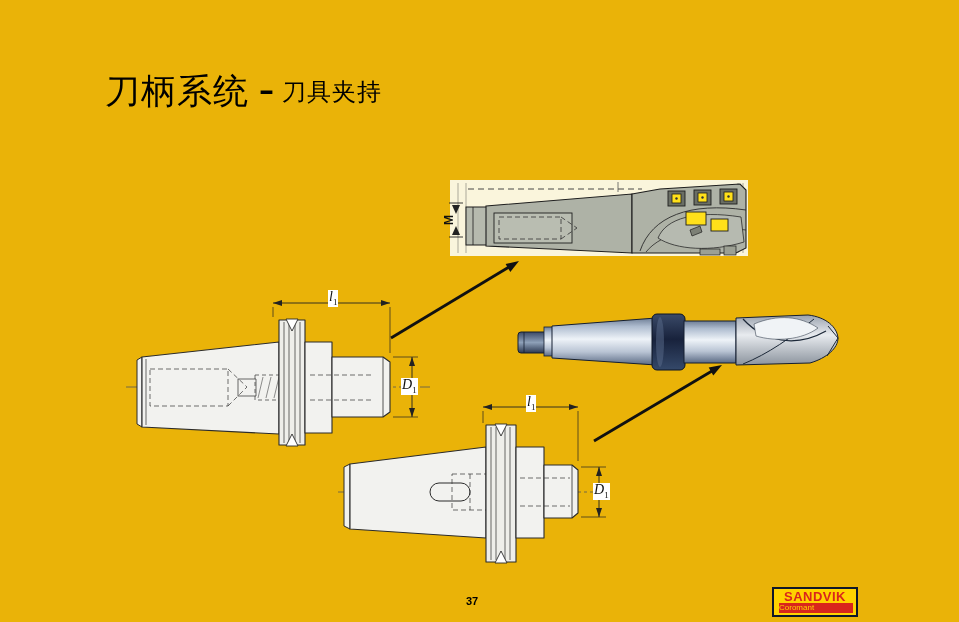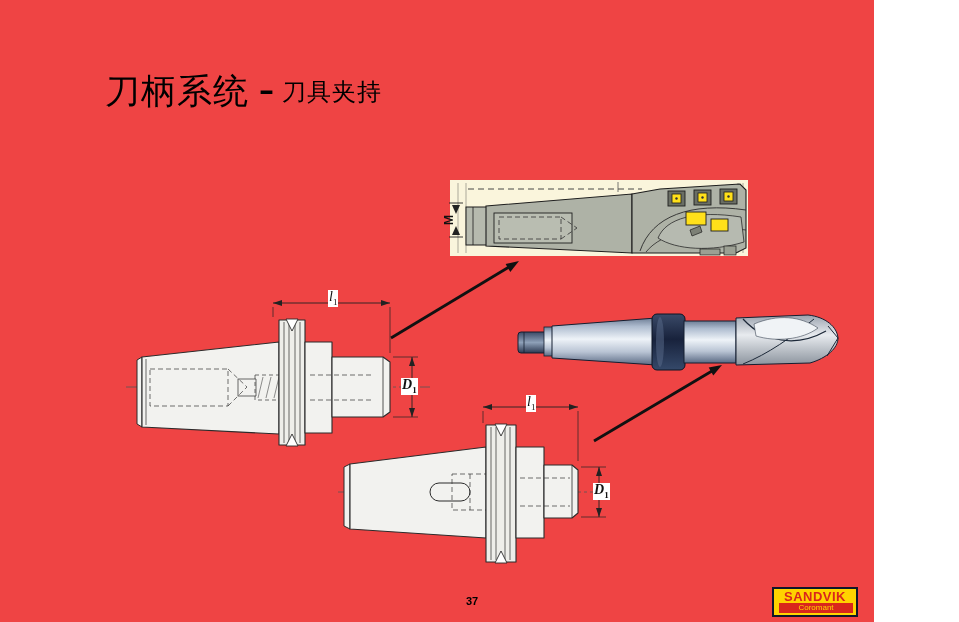--- a/index.html
+++ b/index.html
@@ -1,40 +1,40 @@
 <!DOCTYPE html>
 <html><head>
 <meta charset="utf-8">
 <style>
   html,body{margin:0;padding:0;background:#fff;}
-  .slide{position:relative;width:874px;height:622px;background:#ef4444;overflow:hidden;
+  .slide{position:relative;width:959px;height:622px;background:#eab308;overflow:hidden;
          font-family:"Liberation Sans",sans-serif;}
   .title-block{position:absolute;left:105px;top:68px;white-space:nowrap;
          font-family:"DejaVu Serif","Liberation Serif",serif;color:#000;}
   .title-main{font-size:35px;letter-spacing:1px;}
   .title-dash{font-size:30px;font-weight:bold;margin:0 8px 0 10px;vertical-align:3px;}
   .title-sub{font-size:24px;letter-spacing:1px;vertical-align:3px;}
   .subtitle{position:absolute;left:108px;top:124px;font-size:26px;letter-spacing:1px;
          font-family:"DejaVu Serif","Liberation Serif",serif;color:#000;}
   svg.canvas{position:absolute;left:0;top:0;}
   .dim{position:absolute;font-family:"Liberation Serif",serif;font-style:italic;
        font-size:14px;color:#111;line-height:1;background:#fff;padding:0 1px;}
   .dim sub{font-size:9px;font-style:normal;}
-  .dim.bold{font-weight:bold;}
+  .dim.bold{font-weight:normal;}
   .m-label{position:absolute;left:441px;top:213px;width:16px;height:14px;
        font-family:"Liberation Sans",sans-serif;font-weight:bold;font-size:12px;color:#111;
        transform:rotate(-90deg);transform-origin:center;text-align:center;line-height:14px;}
   .page-number{position:absolute;left:466px;top:595px;width:26px;text-align:left;
        font-size:11px;font-weight:bold;color:#000;font-family:"Liberation Sans",sans-serif;}
   .logo{position:absolute;left:772px;top:587px;width:86px;height:30px;box-sizing:border-box;
        background:#ffd200;border:2px solid #0f172a;}
   .logo-brand{display:block;text-align:center;font-weight:bold;font-size:13px;line-height:15px;
        letter-spacing:.5px;color:#d9261c;font-family:"Liberation Sans",sans-serif;}
   .logo-bar{position:absolute;left:5px;right:3px;bottom:2px;height:10px;background:#d9261c;
-       color:#ffd200;font-size:8px;line-height:10px;text-align:center;
+       color:#ffd200;font-size:8px;line-height:10px;text-align:left;
        font-family:"Liberation Sans",sans-serif;}
 </style>
 </head>
 <body>
 
 <div class="slide">
 
   <div class="title-block">
     <span class="title-main">刀柄系统</span><span class="title-dash">–</span><span class="title-sub">刀具夹持</span>
   </div>

